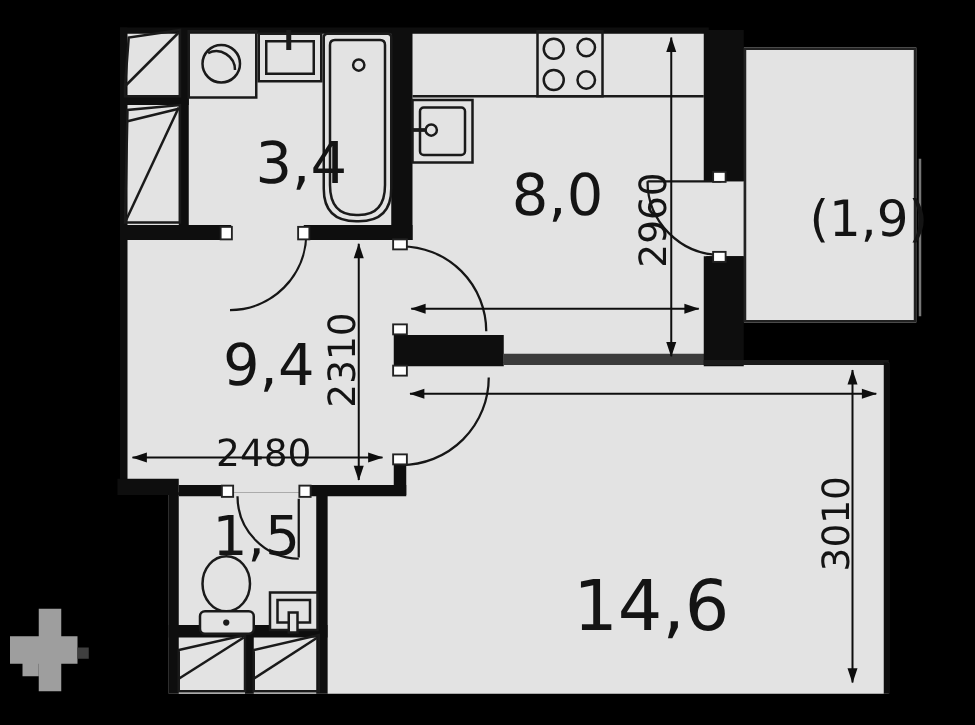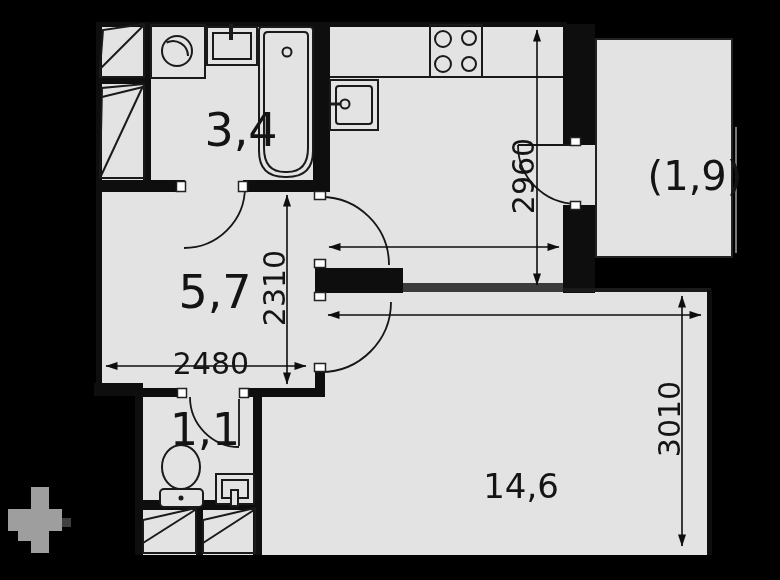--- a/index.html
+++ b/index.html
@@ -152,24 +152,25 @@
       <line x1="328" y1="315" x2="701" y2="315" marker-start="url(#arr)" marker-end="url(#arr)"></line>
       <line x1="287" y1="195" x2="287" y2="384" marker-start="url(#arr)" marker-end="url(#arr)"></line>
       <line x1="106" y1="366" x2="306" y2="366" marker-start="url(#arr)" marker-end="url(#arr)"></line>
       <line x1="682" y1="296" x2="682" y2="546" marker-start="url(#arr)" marker-end="url(#arr)"></line>
     </g>
 
     <line x1="736" y1="127" x2="736" y2="253" stroke="#777" stroke-width="2"></line>
   </svg>
 
   <div class="lbl room-lbl" style="left:206px;top:130px;margin-left:35px;">3,4</div>
+  <div class="lbl room-lbl" style="left:446px;top:156px;">8,0</div>
   <div class="lbl room-lbl" style="left:695px;top:176px;font-size:40px;">(1,9)</div>
-  <div class="lbl room-lbl" style="left:215px;top:292px;">5,7</div>
-  <div class="lbl room-lbl" style="left:205px;top:430px;font-size:44px;">1,1</div>
-  <div class="lbl room-lbl" style="left:521px;top:486px;font-size:34px;">14,6</div>
+  <div class="lbl room-lbl" style="left:215px;top:292px;">9,4</div>
+  <div class="lbl room-lbl" style="left:205px;top:430px;font-size:44px;">1,5</div>
+  <div class="lbl room-lbl" style="left:521px;top:486px;font-size:56px;">14,6</div>
 
   <div class="lbl dim-lbl rot" style="left:524px;top:176px;">2960</div>
   <div class="lbl dim-lbl rot" style="left:670px;top:419px;">3010</div>
   <div class="lbl dim-lbl" style="left:211px;top:364px;">2480</div>
   <div class="lbl dim-lbl rot" style="left:275px;top:288px;">2310</div>
 
   <div>
     <div class="wm" style="left:31px;top:487px;width:18px;height:66px;"></div>
     <div class="wm" style="left:8px;top:509px;width:54px;height:22px;"></div>
     <div class="wm" style="left:18px;top:529px;width:13px;height:12px;"></div>

